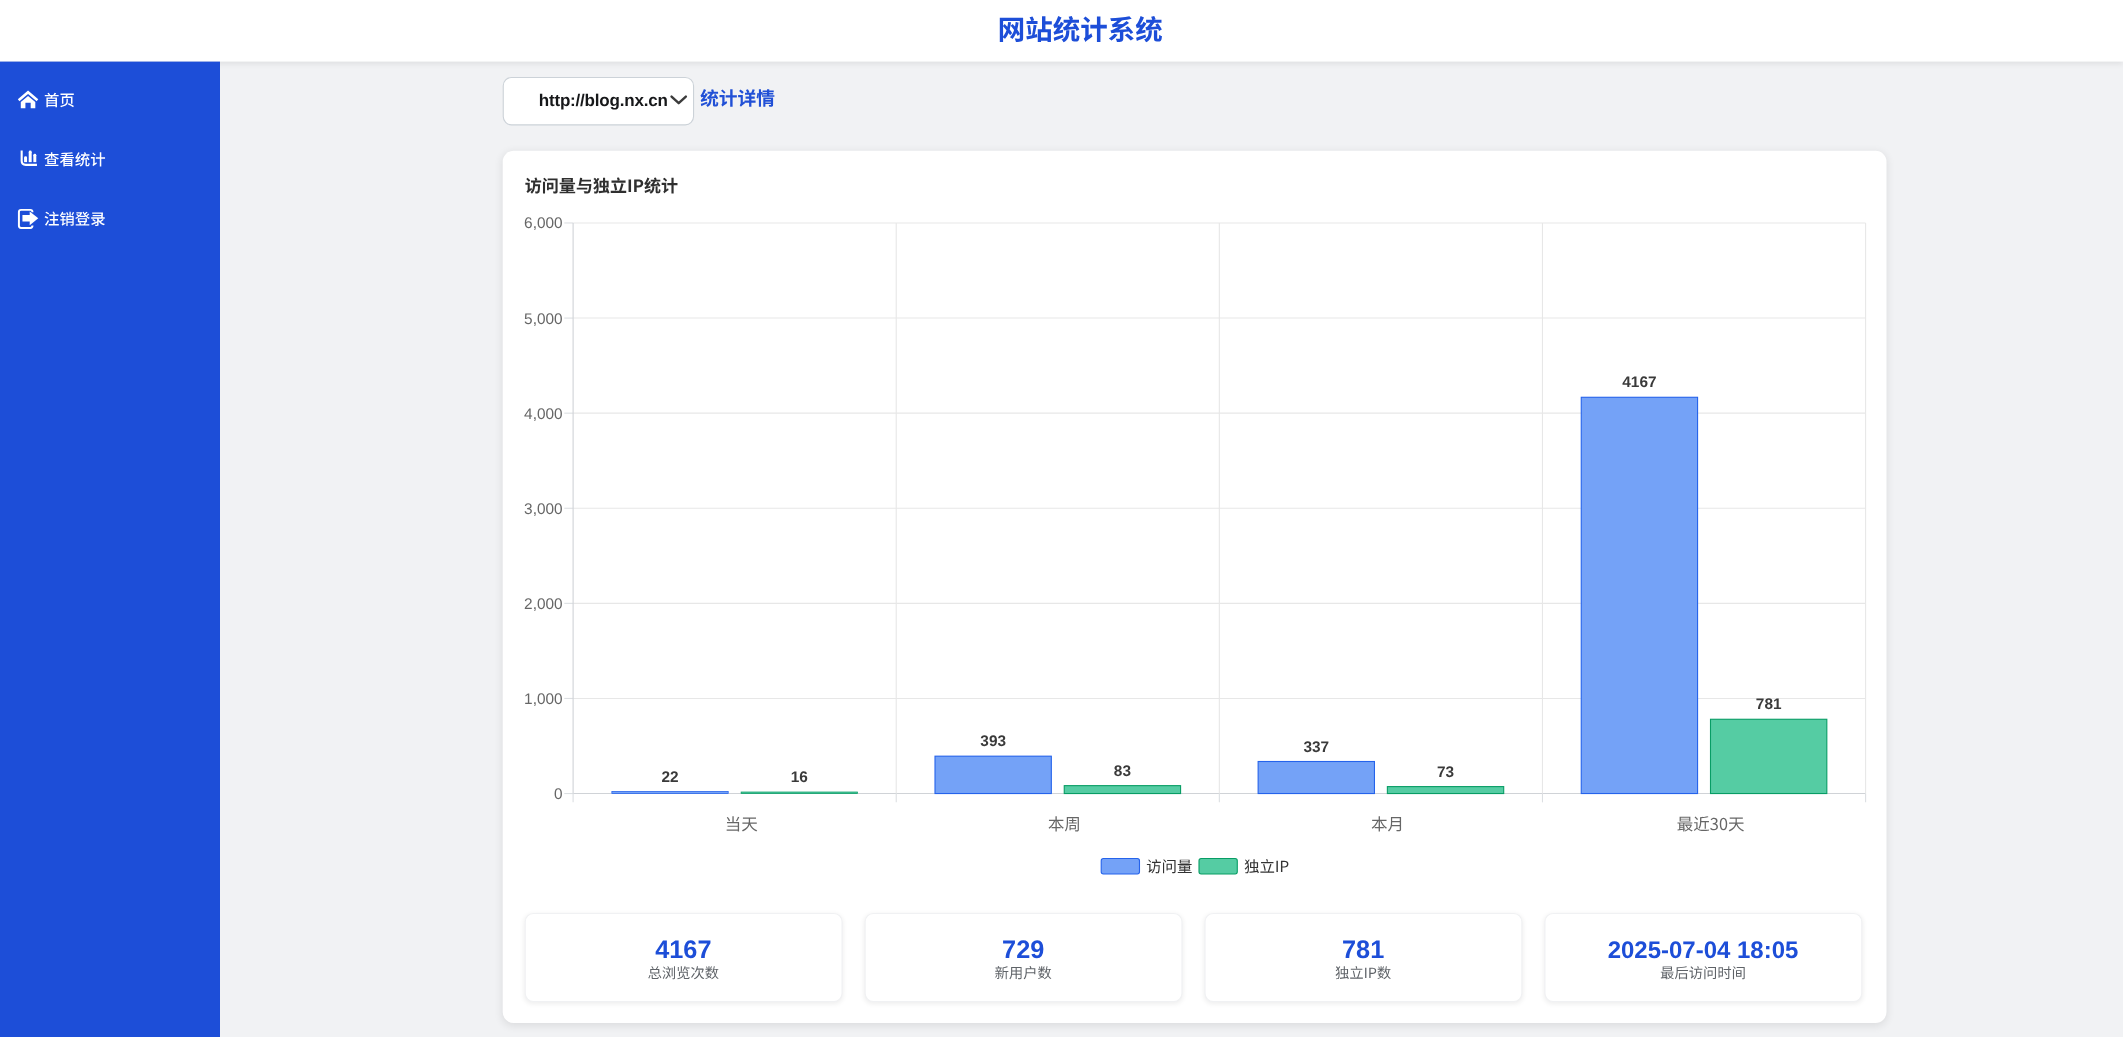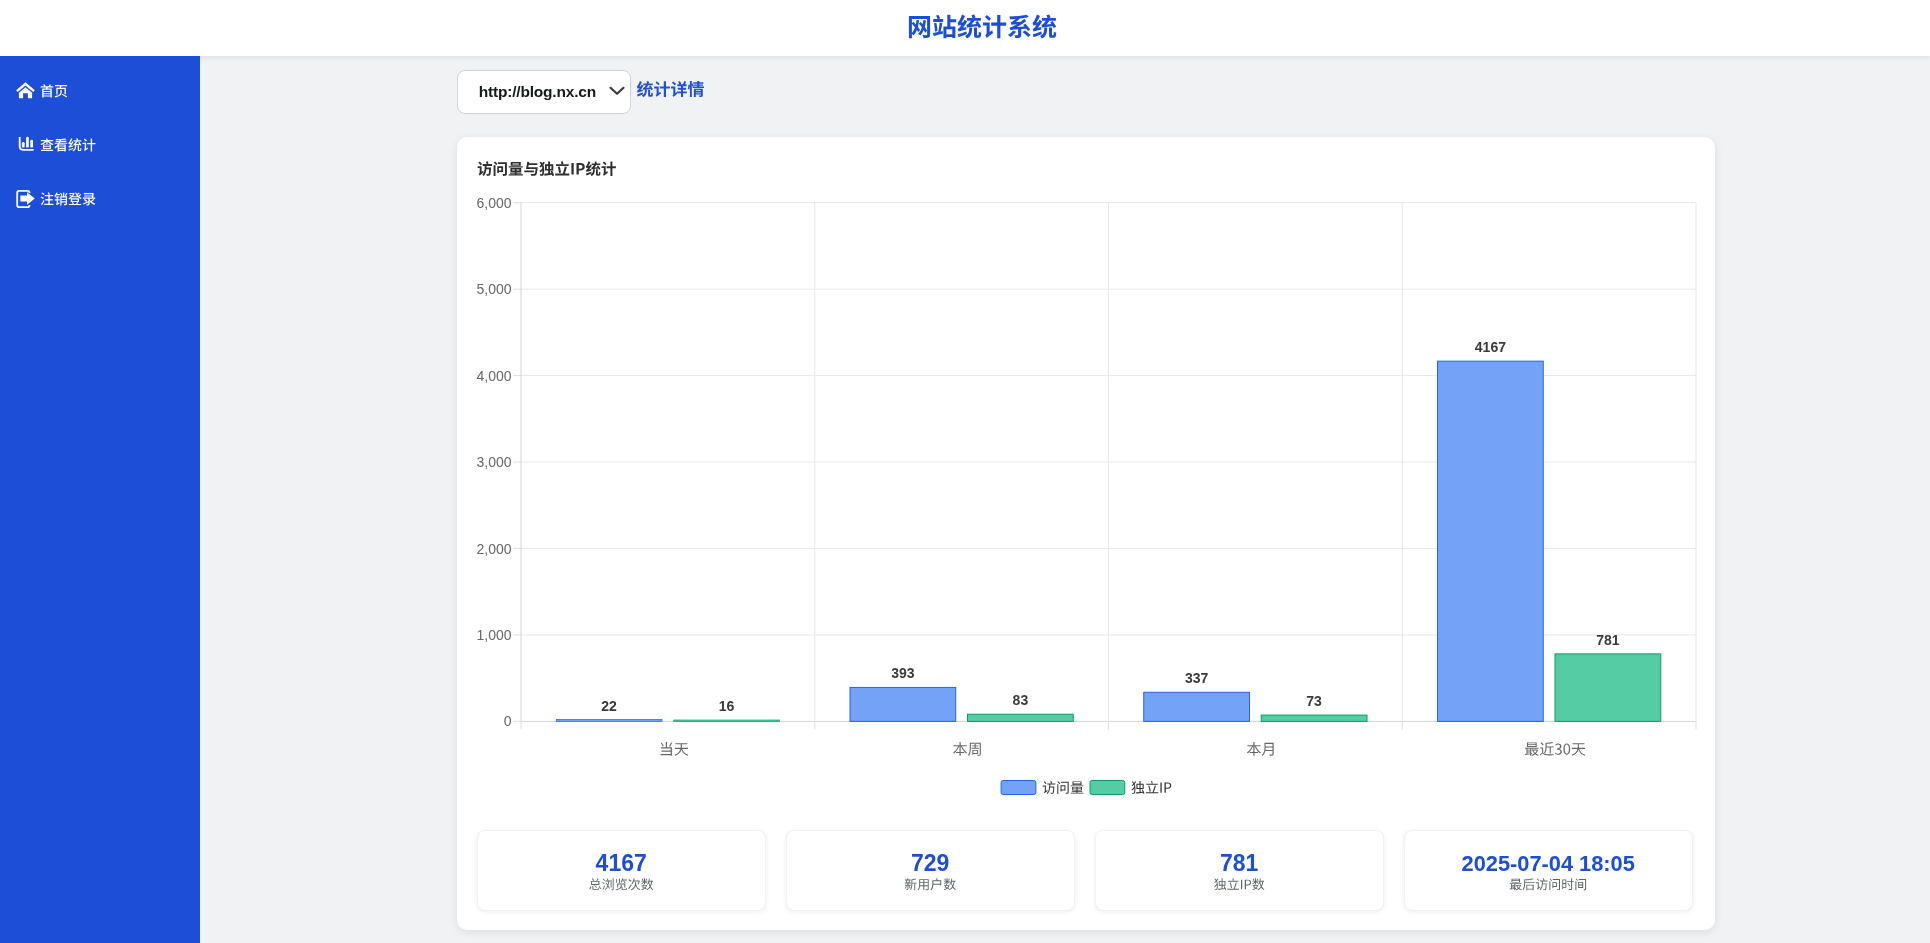--- a/index.html
+++ b/index.html
@@ -1,18 +1,18 @@
 <!DOCTYPE html>
 <html><head><meta charset="utf-8"><title>网站统计系统</title><style>
 *{margin:0;padding:0;box-sizing:border-box}
 html,body{width:1930px;height:943px;overflow:hidden;background:#f1f2f4;font-family:"Liberation Sans",sans-serif;position:relative}
 .header{position:absolute;left:0;top:0;width:1930px;height:56px;background:#fff;box-shadow:0 2px 5px rgba(0,0,0,.08)}
 .sidebar{position:absolute;left:0;top:56px;width:200px;height:887px;background:#1d4ed8}
 .card{position:absolute;left:456.7px;top:137px;width:1258.3px;height:793px;background:#fff;border-radius:10px;box-shadow:0 2px 8px rgba(0,0,0,.09)}
-.select{position:absolute;left:456.8px;top:70px;width:174.7px;height:43.6px;background:#fff;border:1px solid #ccd2d8;border-radius:8px;font-size:15.5px;letter-spacing:-0.2px;font-weight:bold;color:#17181a;line-height:41.6px;padding-left:21px}
+.select{position:absolute;left:456.8px;top:70px;width:174.7px;height:43.6px;background:#fff;border:1px solid #ccd2d8;border-radius:8px;font-size:15.5px;letter-spacing:-0.2px;font-weight:bold;color:#17181a;line-height:41.6px;padding-left:32px}
 .scard{position:absolute;top:830.4px;height:81px;background:#fff;border:1px solid #f0f1f3;border-radius:8px;box-shadow:0 1px 5px rgba(0,0,0,.07)}
 </style></head>
 <body>
 <div class="header"></div>
 <div class="sidebar"></div>
 <div class="card"></div>
 <div class="select">http://blog.nx.cn</div>
 <div class="scard" style="left:476.7px;width:289.0px"></div>
 <div class="scard" style="left:785.7px;width:289.0px"></div>
 <div class="scard" style="left:1094.7px;width:289.0px"></div>

